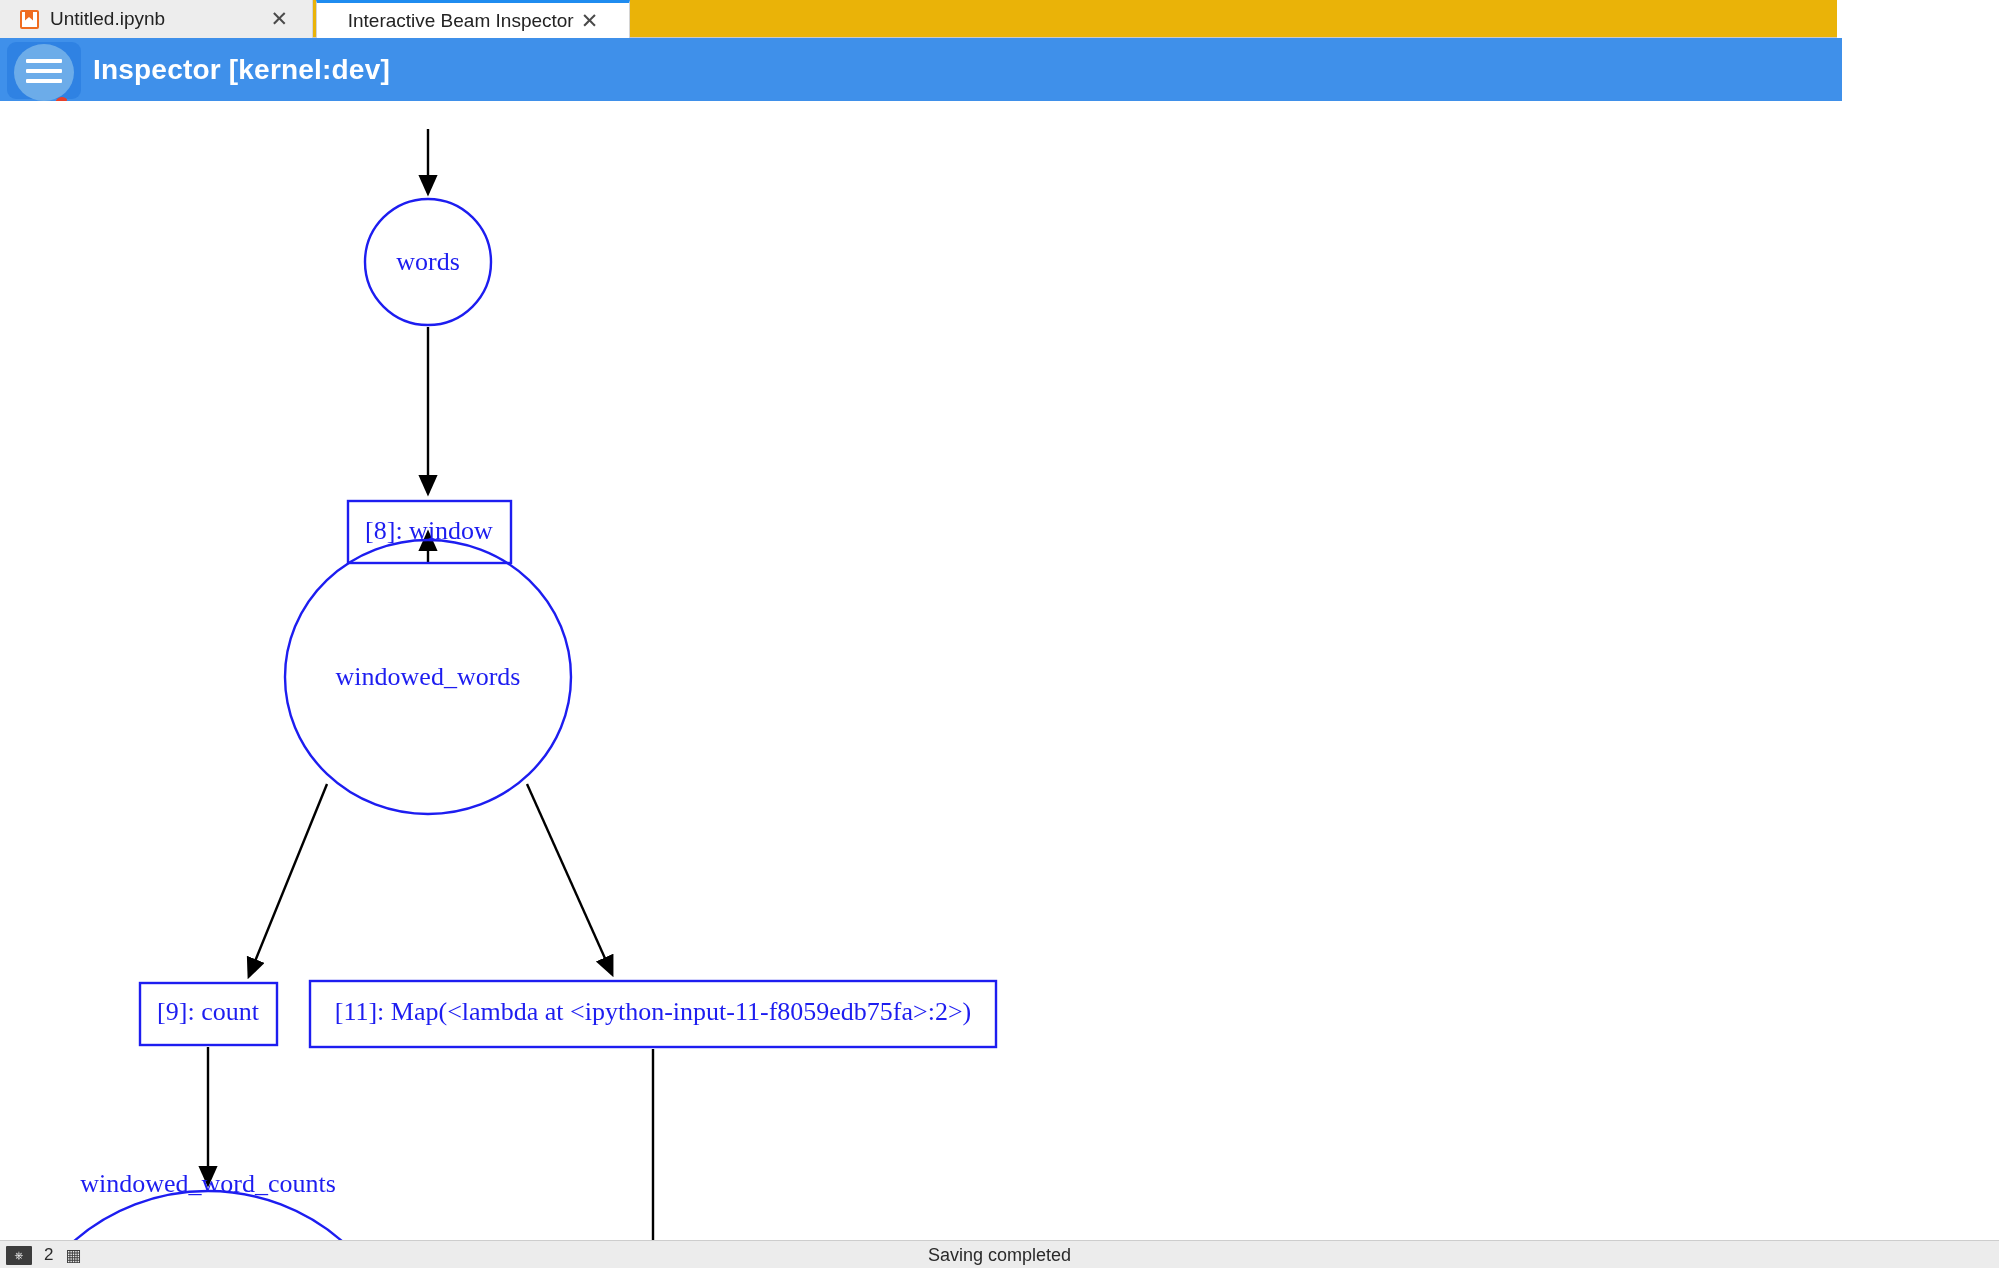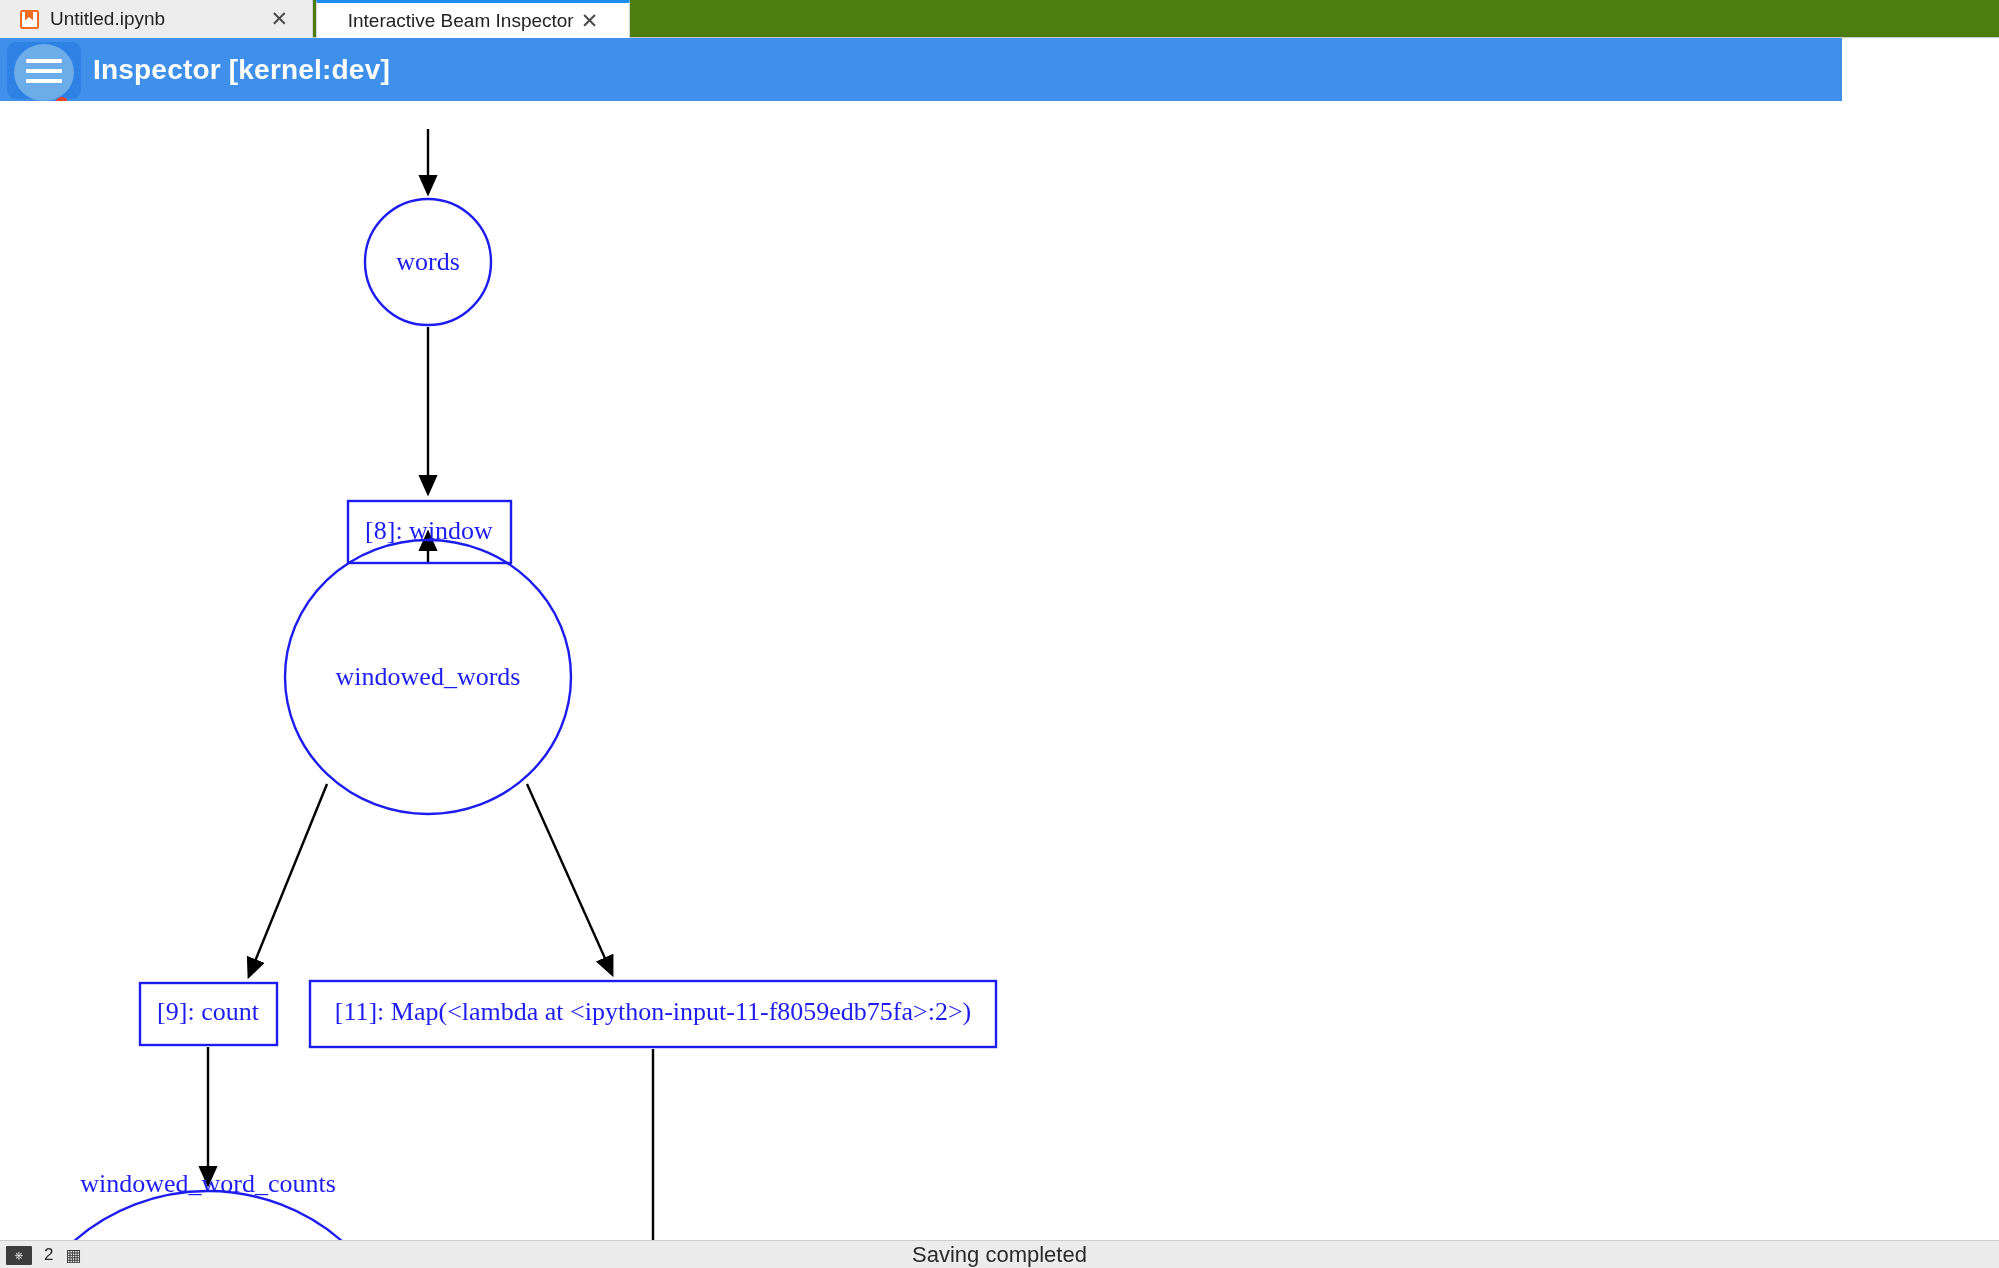--- a/index.html
+++ b/index.html
@@ -8,23 +8,23 @@
     height: 1268px;
     overflow: hidden;
     background: #ffffff;
     font-family: "Liberation Sans", sans-serif;
   }
 
   
   #tabbar {
     position: absolute;
     left: 0; top: 0;
-    width: 1999px;
+    width: 1837px;
     height: 38px;
-    background: #4d7c0f;
+    background: #eab308;
     border-bottom: 1px solid #c8c8c8;
     padding-left: 40px;
   }
   .tab {
     position: absolute;
     top: 0;
     height: 38px;
     display: flex;
     align-items: center;
     font-size: 19px;
@@ -179,21 +179,21 @@
     border-radius: 1px;
     cursor: pointer;
   }
   .kernel-count { font-size: 17px; color: #2b2b2b; }
   .chip-icon { font-size: 17px; color: #3a3a3a; cursor: pointer; }
   #status-center {
     position: absolute;
     left: 0; top: 0;
     width: 1999px; height: 28px;
     display: flex; align-items: center; justify-content: center;
-    font-size: 22px;
+    font-size: 18px;
     color: #2a2a2a;
   }
 </style>
 </head>
 <body>
 
 <div id="tabbar">
   <div class="tab tab-inactive">
     <span class="nb-icon"></span>
     <span class="tab-label">Untitled.ipynb</span>

